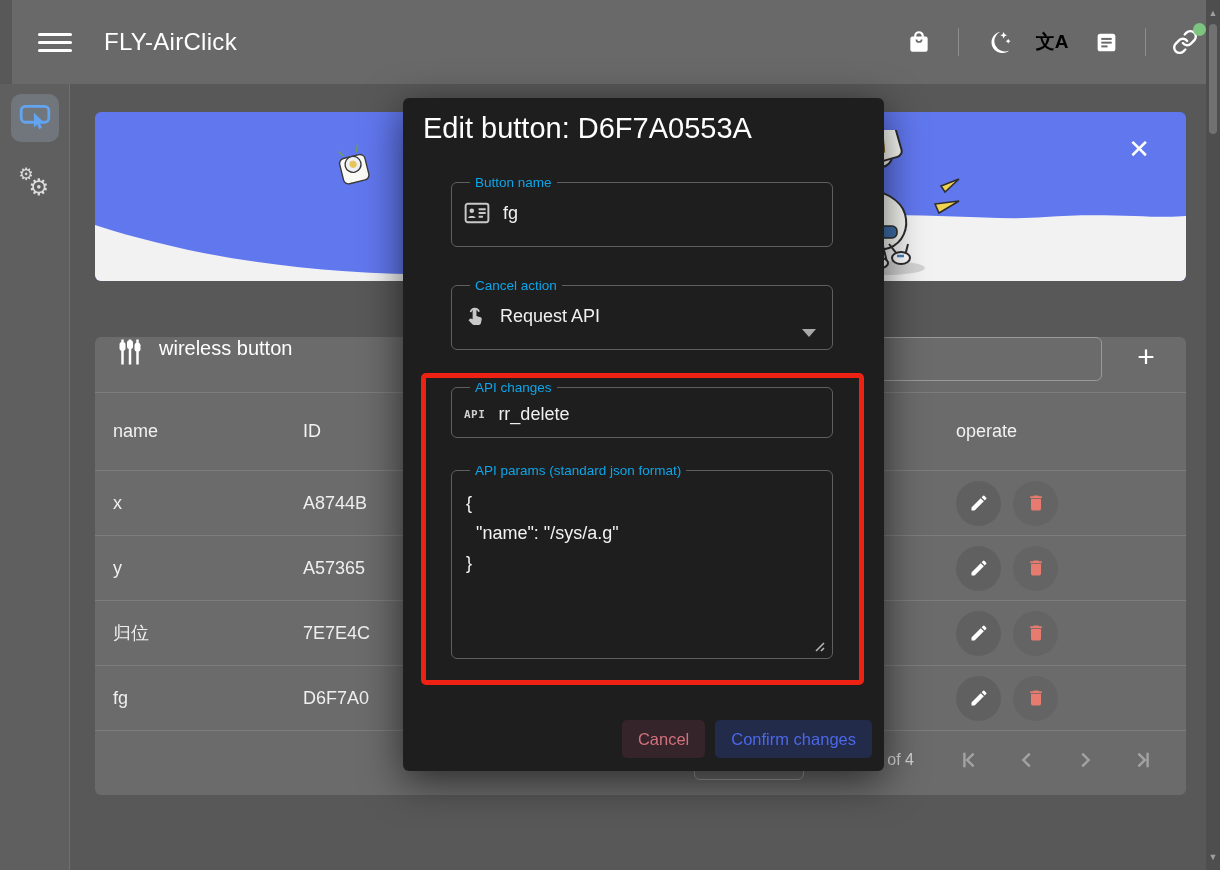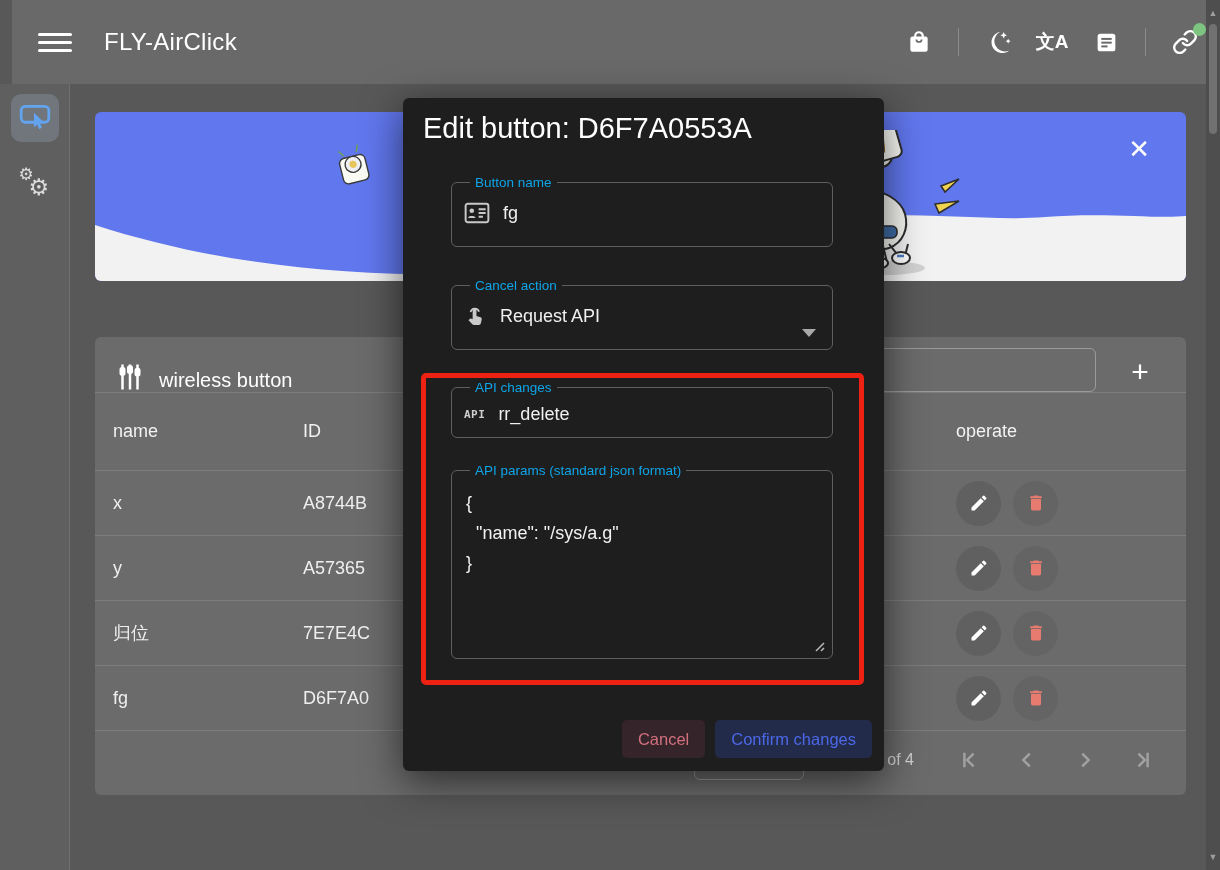--- a/index.html
+++ b/index.html
@@ -11,21 +11,21 @@
   .header { position:absolute; left:12px; top:0; width:1220px; height:84px; background:#696969;
             display:flex; align-items:center; z-index:3; }
   .menu-btn { width:34px; height:34px; margin-left:26px; display:flex; flex-direction:column;
               justify-content:center; gap:5px; cursor:pointer; }
   .menu-btn i { display:block; height:3px; border-radius:2px; background:#fff; }
   .app-title { color:#fff; font-size:24px; font-weight:500; letter-spacing:.3px; margin-left:32px; }
   .hdr-icons { position:absolute; right:32px; top:0; height:84px; display:flex; align-items:center; gap:24px; }
   .hdr-icons .ic { width:30px; height:30px; display:flex; align-items:center; justify-content:center;
                    cursor:pointer; position:relative; }
   .hdr-divider { width:1px; height:28px; background:#8d8d8d; }
-  .translate-glyph { color:#ffffff; font-size:19px; font-weight:bold; white-space:nowrap; }
+  .translate-glyph { color:#000000; font-size:19px; font-weight:bold; white-space:nowrap; }
   .status-dot { position:absolute; top:-4px; right:-6px; width:13px; height:13px; border-radius:50%;
                 background:#7cc47f; }
 
   
   .sidebar { position:absolute; left:0; top:84px; width:70px; height:786px; background:#5f5f5f;
              border-right:1px solid #6f6f6f; display:flex; flex-direction:column; align-items:center;
              padding-top:10px; gap:18px; z-index:2; }
   .side-tile { width:48px; height:48px; border-radius:10px; display:flex; align-items:center;
                justify-content:center; cursor:pointer; }
   .side-tile.active { background:#71767c; }
@@ -39,21 +39,21 @@
             background:#6177ee; overflow:hidden; z-index:1; }
   .banner svg.hill { position:absolute; left:0; top:0; width:100%; height:100%; }
   .banner-close { position:absolute; right:36px; top:24px; color:#fff; font-size:26px; line-height:1;
                   cursor:pointer; z-index:2; }
   .robot-right { position:absolute; left:742px; top:18px; z-index:1; }
   .robot-left  { position:absolute; left:238px; top:30px; z-index:1; }
 
   
   .card { position:absolute; left:95px; top:337px; width:1091px; height:458px; border-radius:6px;
           background:#6b6b6b; z-index:1; overflow:hidden; color:#efefef; }
-  .toolbar { height:56px; display:flex; align-items:flex-end; padding:0 26px 0 20px;
+  .toolbar { height:56px; display:flex; align-items:flex-start; padding:0 20px 0 20px;
              border-bottom:1px solid #7d7d7d; }
   .toolbar .t-title { font-size:20px; color:#fff; margin-left:14px; }
   .toolbar-input { margin-left:auto; width:341px; height:44px; border:1px solid #9a9a9a; border-radius:6px;
                    background:transparent; color:#fff; font-size:16px; padding:0 12px; outline:none; }
   .add-btn { width:40px; height:40px; margin-left:24px; border:none; background:transparent; color:#fff;
              font-size:30px; line-height:1; cursor:pointer; }
   .thead, .trow { display:grid; grid-template-columns:190px 1fr 236px; align-items:center; padding:0 18px; }
   .thead { height:78px; font-size:18px; color:#f2f2f2; border-bottom:1px solid #7d7d7d; }
   .trow { height:65px; font-size:18px; border-bottom:1px solid #7d7d7d; }
   .cell-ops { display:flex; gap:12px; padding-left:24px; }

